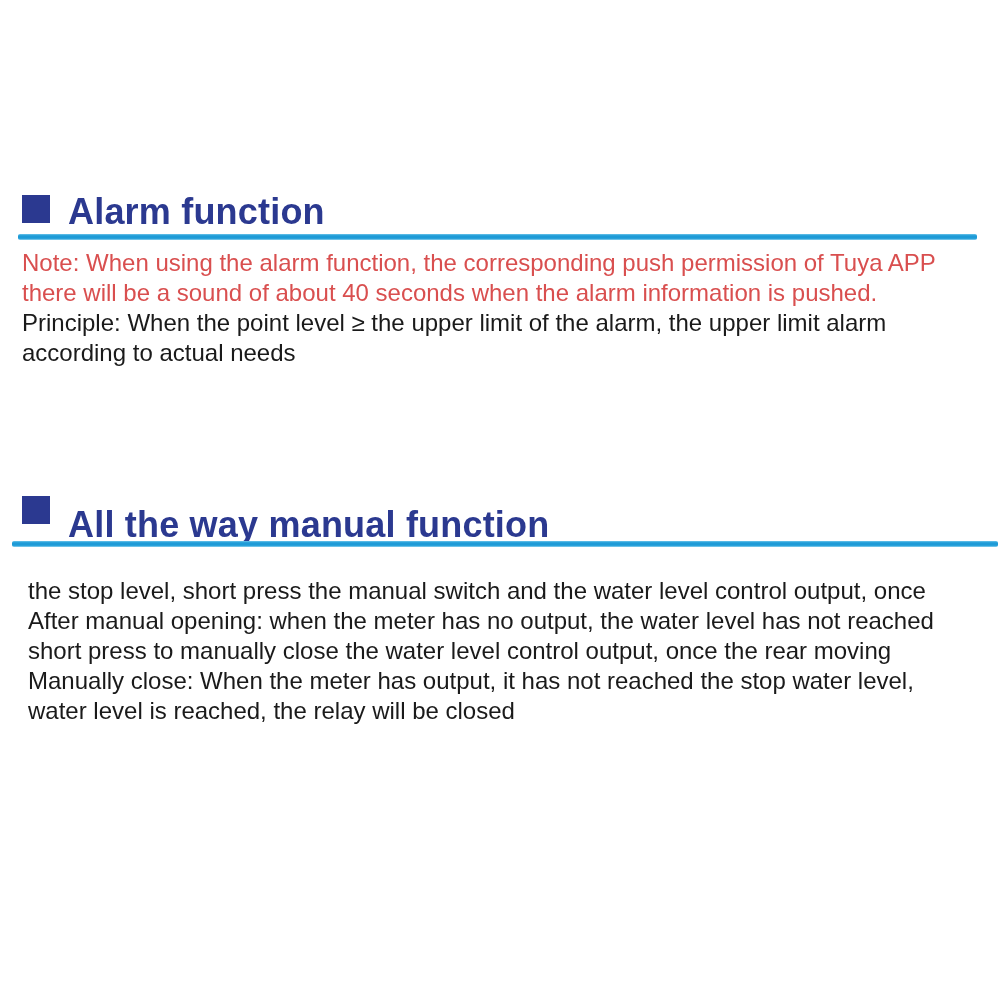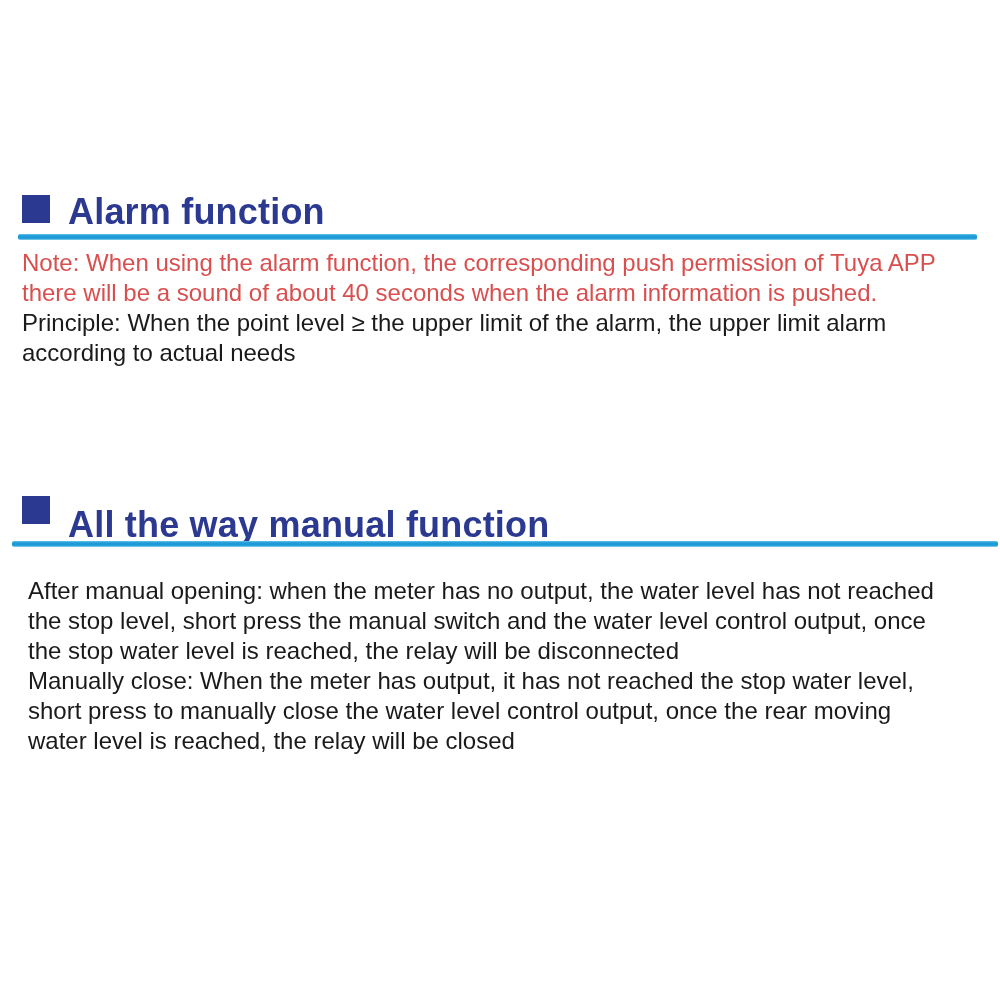--- a/index.html
+++ b/index.html
@@ -61,19 +61,18 @@
   <div class="ln">according to actual needs</div>
 </div>
 
 <span class="abs bullet" style="left:22px; top:496px;"></span>
 
 <h1 class="abs sec-title" style="left:68px; top:504px;">All the way manual function</h1>
 
 <div class="abs rule" style="left:12px; top:541px; width:986px;"></div>
 
 <div class="abs para" style="left:28px; top:576px;">
+  <div class="ln">the stop level, short press the manual switch and the water level control output, once</div>
   <div class="ln">After manual opening: when the meter has no output, the water level has not reached</div>
-  <div class="ln">the stop level, short press the manual switch and the water level control output, once</div>
-  <div class="ln">the stop water level is reached, the relay will be disconnected</div>
+  <div class="ln">short press to manually close the water level control output, once the rear moving</div>
   <div class="ln">Manually close: When the meter has output, it has not reached the stop water level,</div>
-  <div class="ln">short press to manually close the water level control output, once the rear moving</div>
   <div class="ln">water level is reached, the relay will be closed</div>
 </div>
 
 </body></html>

